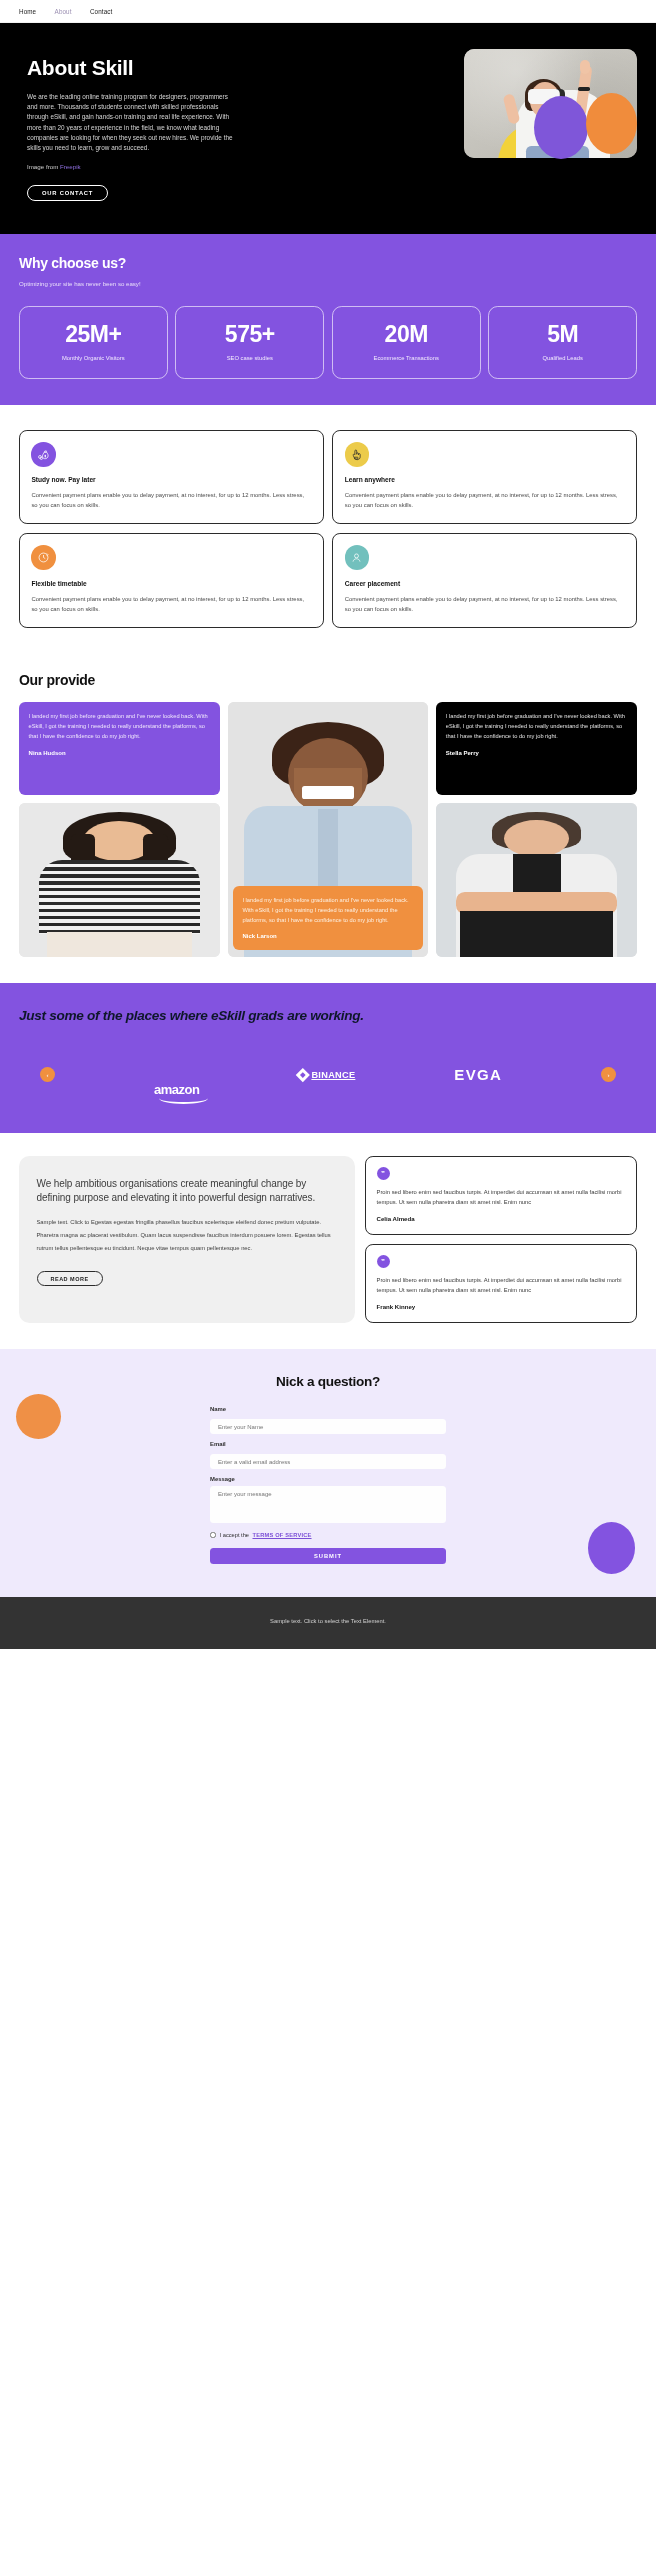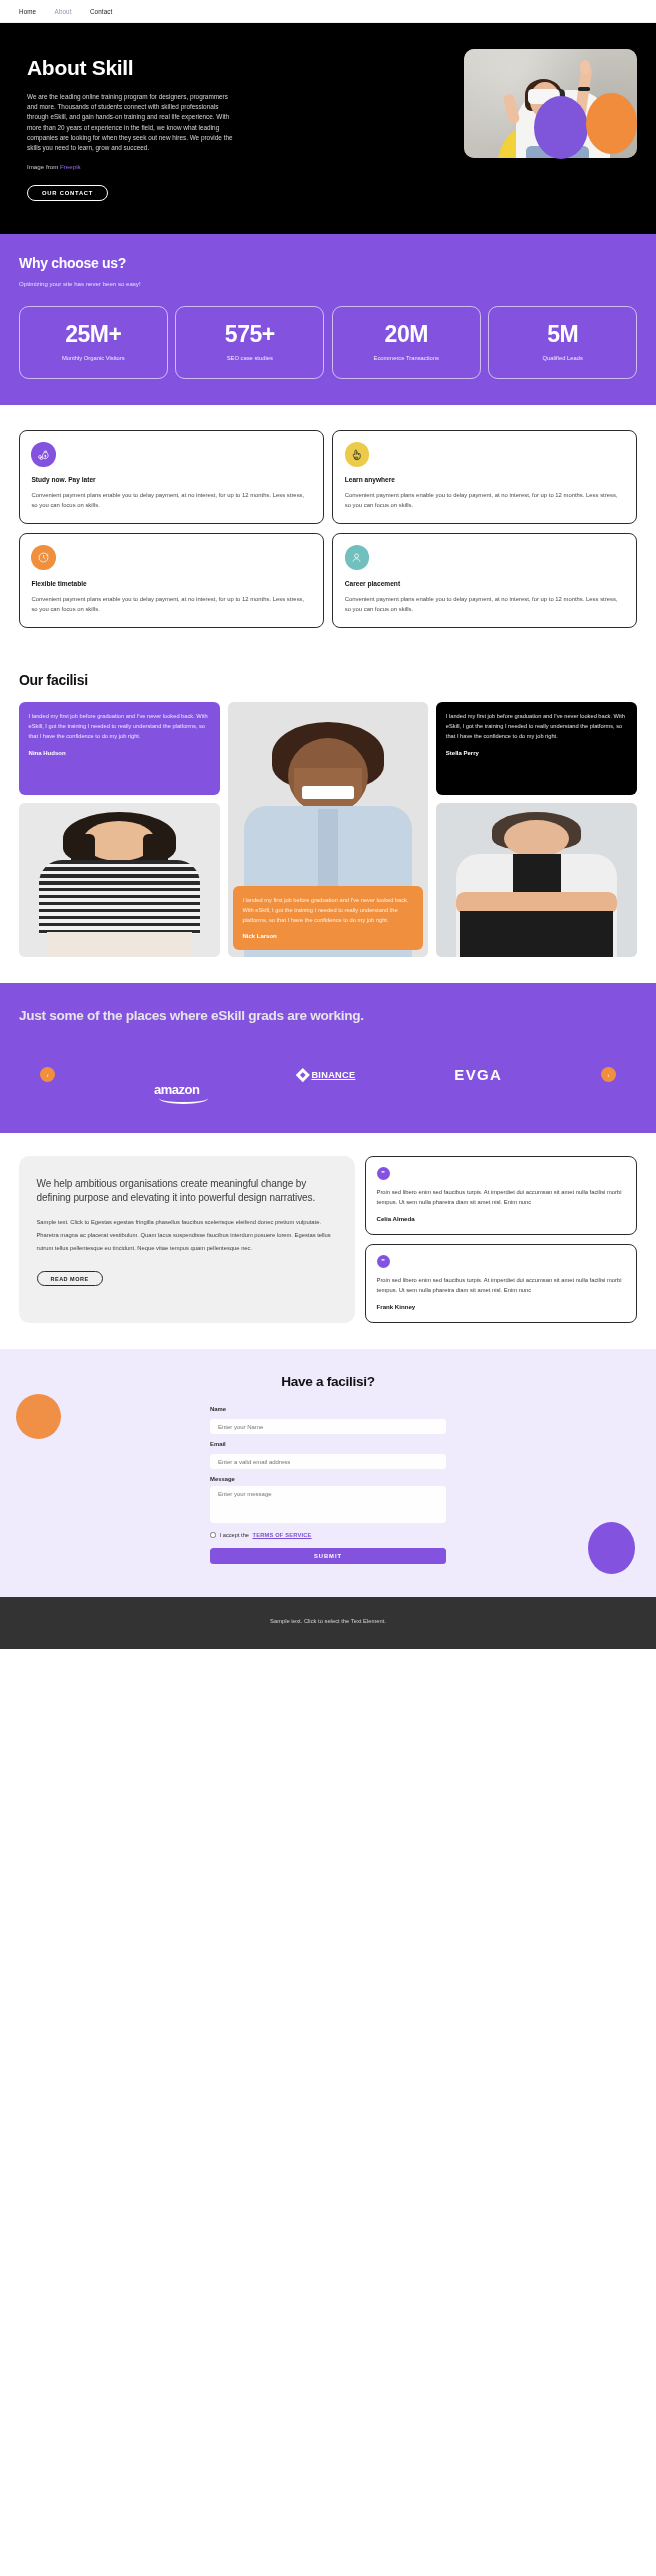--- a/index.html
+++ b/index.html
@@ -294,26 +294,27 @@
   .ph-head { position:absolute; border-radius:50%; }
   .ph-body { position:absolute; border-radius: 23px 23px 0 0; }
 
   
   .brands {
     background: #8353e0;
     padding: 23px 19px 30px 19px;
     position: relative;
   }
   .brands h2 {
-    color: #e5e5e5;
+    color: #0f172a;
     font-size: 13.6px;
     font-weight: 700;
     line-height: 1.45;
     letter-spacing: -0.3px;
     margin-bottom: 21px;
+    font-style: italic;
   }
   .brand-row {
     display: flex;
     align-items: center;
     justify-content: space-between;
     padding: 0 21px;
   }
   .brand-logo { color:#ffffff; display:flex; align-items:center; }
   .amazon-wrap { position: relative; padding-bottom: 5.2px; }
   .amazon-word { font-size: 13px; font-weight: 700; letter-spacing:-0.5px; color:#fff;margin-top:36px; }
@@ -581,21 +582,21 @@
           <path d="M5.6 19.5c.8-3.4 3.4-5.2 6.4-5.2s5.6 1.8 6.4 5.2"></path>
         </svg>
       </div>
       <div class="feat-title">Career placement</div>
       <div class="feat-body">Convenient payment plans enable you to delay payment, at no interest, for up to 12 months. Less stress, so you can focus on skills.</div>
     </div>
   </div>
 </section>
 
 <section class="speakers">
-  <h2>Our facilisi</h2>
+  <h2>Our provide</h2>
   <div class="sp-grid">
 
     <div class="quote-card qc-purple">
       <p>I landed my first job before graduation and I've never looked back. With eSkill, I got the training I needed to really understand the platforms, so that I have the confidence to do my job right.</p>
       <div class="who">Nina Hudson</div>
     </div>
 
     <div class="photo p-man">
       <div class="ph-bg" style="background:#e3e3e3"></div>
       <div style="position:absolute;left:22%;top:8%;width:56%;height:26%;background:#3b2317;border-radius:50% 50% 36% 36%;"></div>
@@ -678,21 +679,21 @@
       <div class="quote-badge">”</div>
       <p>Proin sed libero enim sed faucibus turpis. At imperdiet dui accumsan sit amet nulla facilisi morbi tempus. Ut sem nulla pharetra diam sit amet nisl. Enim nunc</p>
       <div class="who">Frank Kinney</div>
     </div>
   </div>
 </section>
 
 <section class="contact">
   <div class="deco-orange"></div>
   <div class="deco-purple"></div>
-  <h2>Have a facilisi?</h2>
+  <h2>Nick a question?</h2>
   <div class="form-wrap">
     <label class="field-label">Name</label>
     <input class="field-input" type="text" placeholder="Enter your Name" style="">
 
     <label class="field-label">Email</label>
     <input class="field-input" type="email" placeholder="Enter a valid email address" style="">
 
     <label class="field-label">Message</label>
     <textarea class="field-textarea" placeholder="Enter your message" style=""></textarea>
 

